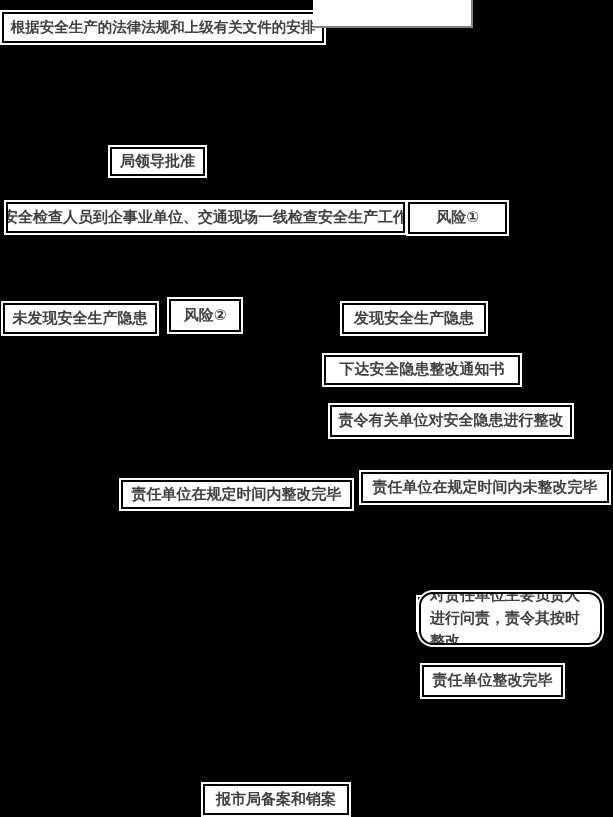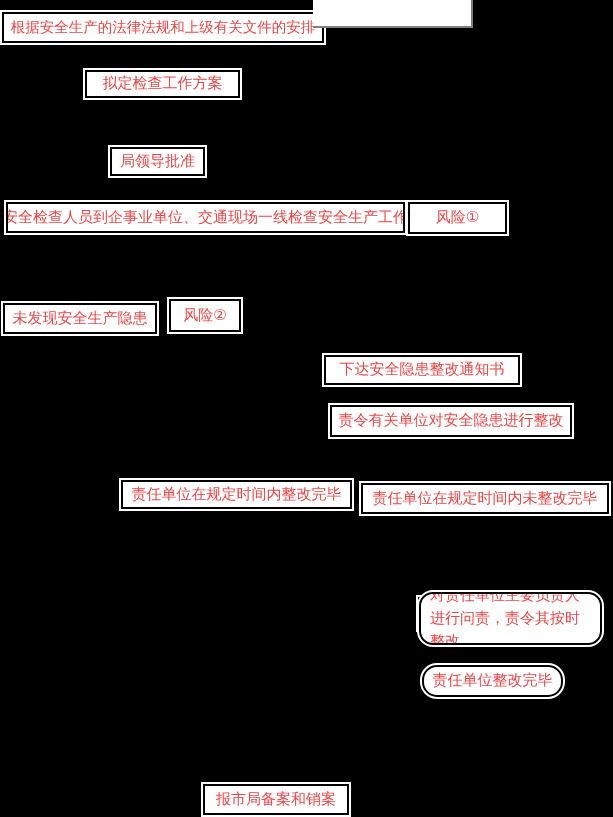--- a/index.html
+++ b/index.html
@@ -14,79 +14,80 @@
     background: #000000;
     overflow: hidden;
     font-family: "DejaVu Sans", "Liberation Sans", sans-serif;
   }
   .node {
     position: absolute;
     box-sizing: border-box;
     background: #ffffff;
     border: 2px solid #000000;
     box-shadow: 0 0 0 2px #ffffff;
-    color: #ef4444;
+    color: #404040;
     display: flex;
     align-items: center;
     justify-content: center;
     font-size: 15px;
     line-height: 1.15;
     text-align: center;
     white-space: nowrap;
     overflow: hidden;
+    font-weight: bold;
   }
   
   #node-blank {
     left: 313px; top: 0px; width: 160px; height: 28px;
     border: none;
     border-right: 2px solid #7f7f7f;
     border-bottom: 2px solid #7f7f7f;
     box-shadow: none;
   }
   #node-legal-basis      { left: 2px;   top: 12px;  width: 322px; height: 31px; font-size: 14.5px; }
   #node-plan             { left: 85px;  top: 70px;  width: 155px; height: 28px; }
   #node-approval         { left: 110px; top: 147px; width: 95px;  height: 29px; }
   #node-inspect          { left: 6px;   top: 202px; width: 399px; height: 31px; font-size: 15px; }
   #node-risk1            { left: 408px; top: 202px; width: 99px;  height: 32px; }
   #node-no-hazard        { left: 3px;   top: 303px; width: 154px; height: 31px; }
   #node-risk2            { left: 169px; top: 299px; width: 72px;  height: 33px; }
   #node-hazard-found     { left: 342px; top: 303px; width: 144px; height: 31px; }
   #node-notice           { left: 324px; top: 355px; width: 196px; height: 30px; }
   #node-order            { left: 330px; top: 405px; width: 242px; height: 32px; }
   #node-rectified-ontime { left: 121px; top: 480px; width: 231px; height: 29px; }
-  #node-not-rectified    { left: 361px; top: 483px; width: 248px; height: 31px; }
+  #node-not-rectified    { left: 361px; top: 472px; width: 248px; height: 31px; }
   #node-report-leader    { left: 418px; top: 553px; width: 100px; height: 33px; margin-top: 44px; }
   #node-accountability   { left: 419px; top: 592px; width: 183px; height: 53px;
                            white-space: normal; text-align: left;
                            justify-content: flex-start; align-items: center;
                            padding: 2px 9px; line-height: 1.55; border-radius: 14px; }
-  #node-rectified        { left: 422px; top: 665px; width: 141px; height: 32px; border-radius: 15px; }
+  #node-rectified        { left: 422px; top: 665px; width: 141px; height: 32px; }
   #node-file-case        { left: 203px; top: 784px; width: 146px; height: 31px; }
 </style>
 </head>
 <body>
 
 <div class="canvas">
 
   <div class="node" id="node-legal-basis">根据安全生产的法律法规和上级有关文件的安排</div>
 
   <div class="node" id="node-blank"></div>
 
-  <div class="node" id="node-plan">拟定检查工作方案</div>
 
   <div class="node" id="node-approval">局领导批准</div>
 
   <div class="node" id="node-inspect">安全检查人员到企事业单位、交通现场一线检查安全生产工作</div>
 
   <div class="node" id="node-no-hazard">未发现安全生产隐患</div>
 
   <div class="node" id="node-risk1">风险①</div>
 
   <div class="node" id="node-risk2">风险②</div>
 
+  <div class="node" id="node-hazard-found">发现安全生产隐患</div>
 
   <div class="node" id="node-notice">下达安全隐患整改通知书</div>
 
   <div class="node" id="node-order">责令有关单位对安全隐患进行整改</div>
 
   <div class="node" id="node-rectified-ontime">责任单位在规定时间内整改完毕</div>
 
   <div class="node" id="node-not-rectified">责任单位在规定时间内未整改完毕</div>
 
   <div class="node" id="node-report-leader">报局领导</div>

